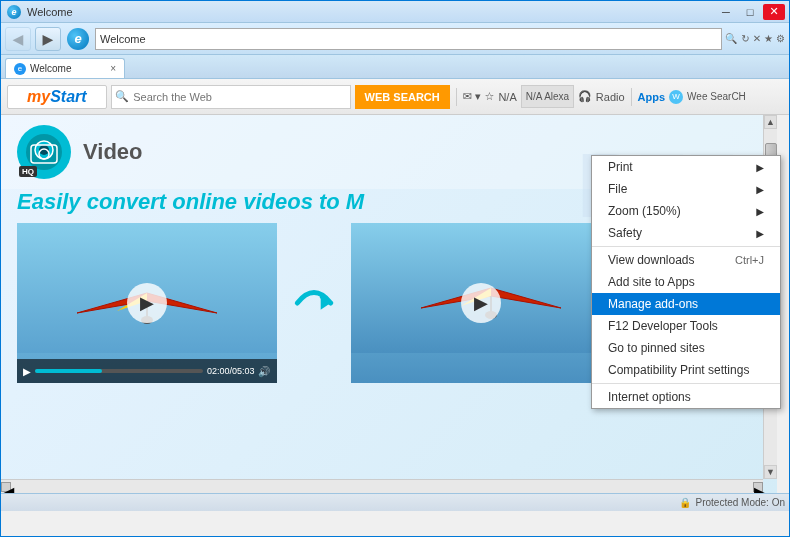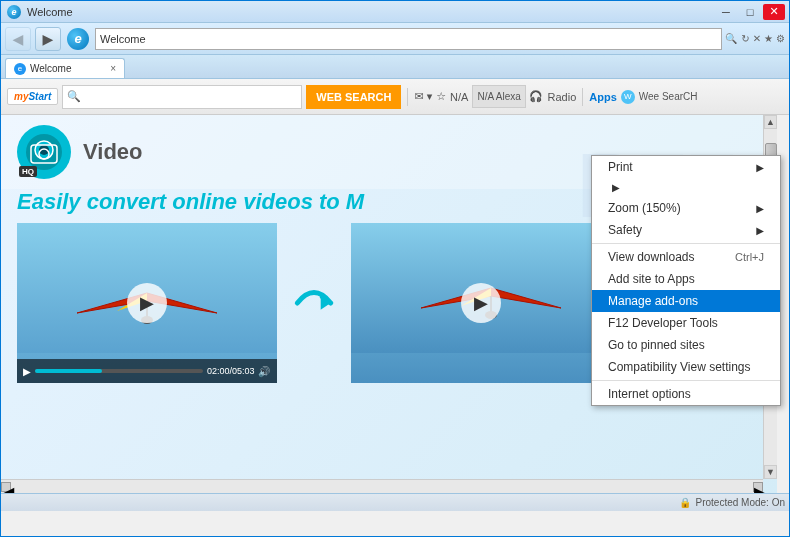--- a/index.html
+++ b/index.html
@@ -178,22 +178,22 @@
       display: flex;
       align-items: center;
       padding: 0 6px;
       gap: 4px;
       border-bottom: 1px solid #ccc;
     }
 
     .mystart-logo {
       background: #fff;
       border: 1px solid #ccc;
-      padding: 2px 6px;
-      font-size: 10px;
+      padding: 2px 19px;
+      font-size: 16px;
       font-weight: bold;
       color: #f60;
       border-radius: 2px;
       font-style: italic;
       display: flex;
       align-items: flex-end;
     }
 
     .mystart-logo span { color: #0078d7; }
 
@@ -494,20 +494,21 @@
     </div>
   </div>
 
   <div class="toolbar">
     <div class="mystart-logo">
       <span style="color:#f60;">my</span>
         <span style="color:#0078d7;">Start</span>
     </div>
     <div class="search-box-wrapper">
       <span class="search-icon-small">🔍</span>
+      <input class="search-input" placeholder="Search the Web" style="">
     </div>
     <button class="web-search-btn">WEB SEARCH</button>
     <div class="toolbar-separator"></div>
     <span style="font-size:11px;color:#555;">✉ ▾</span>
     <span style="font-size:11px;color:#555;">☆</span>
     <span style="font-size:11px;color:#555;">N/A</span>
     <div style="background:#e0e0e0;border:1px solid #ccc;padding:5px 4px;font-size:10px;color:#555;">
       <span>N/A</span>
       <span>Alexa</span>
     </div>
@@ -616,20 +617,21 @@
       </div>
 
     </div>
 
     <div class="context-menu">
       <div class="menu-item">
         <span class="menu-item-label">Print</span>
         <span class="menu-item-arrow">▶</span>
       </div>
       <div class="menu-item">
+        <span class="menu-item-label">File</span>
         <span class="menu-item-arrow">▶</span>
       </div>
       <div class="menu-item">
         <span class="menu-item-label">Zoom (150%)</span>
         <span class="menu-item-arrow">▶</span>
       </div>
       <div class="menu-item">
         <span class="menu-item-label">Safety</span>
         <span class="menu-item-arrow">▶</span>
       </div>
@@ -644,21 +646,21 @@
       <div class="menu-item highlighted">
         <span class="menu-item-label">Manage add-ons</span>
       </div>
       <div class="menu-item">
         <span class="menu-item-label">F12 Developer Tools</span>
       </div>
       <div class="menu-item">
         <span class="menu-item-label">Go to pinned sites</span>
       </div>
       <div class="menu-item">
-        <span class="menu-item-label">Compatibility View settings</span>
+        <span class="menu-item-label">Compatibility Print settings</span>
       </div>
       <div class="menu-separator"></div>
       <div class="menu-item">
         <span class="menu-item-label">Internet options</span>
       </div>
     </div>
 
   </div>
 
   <div class="status-bar">

